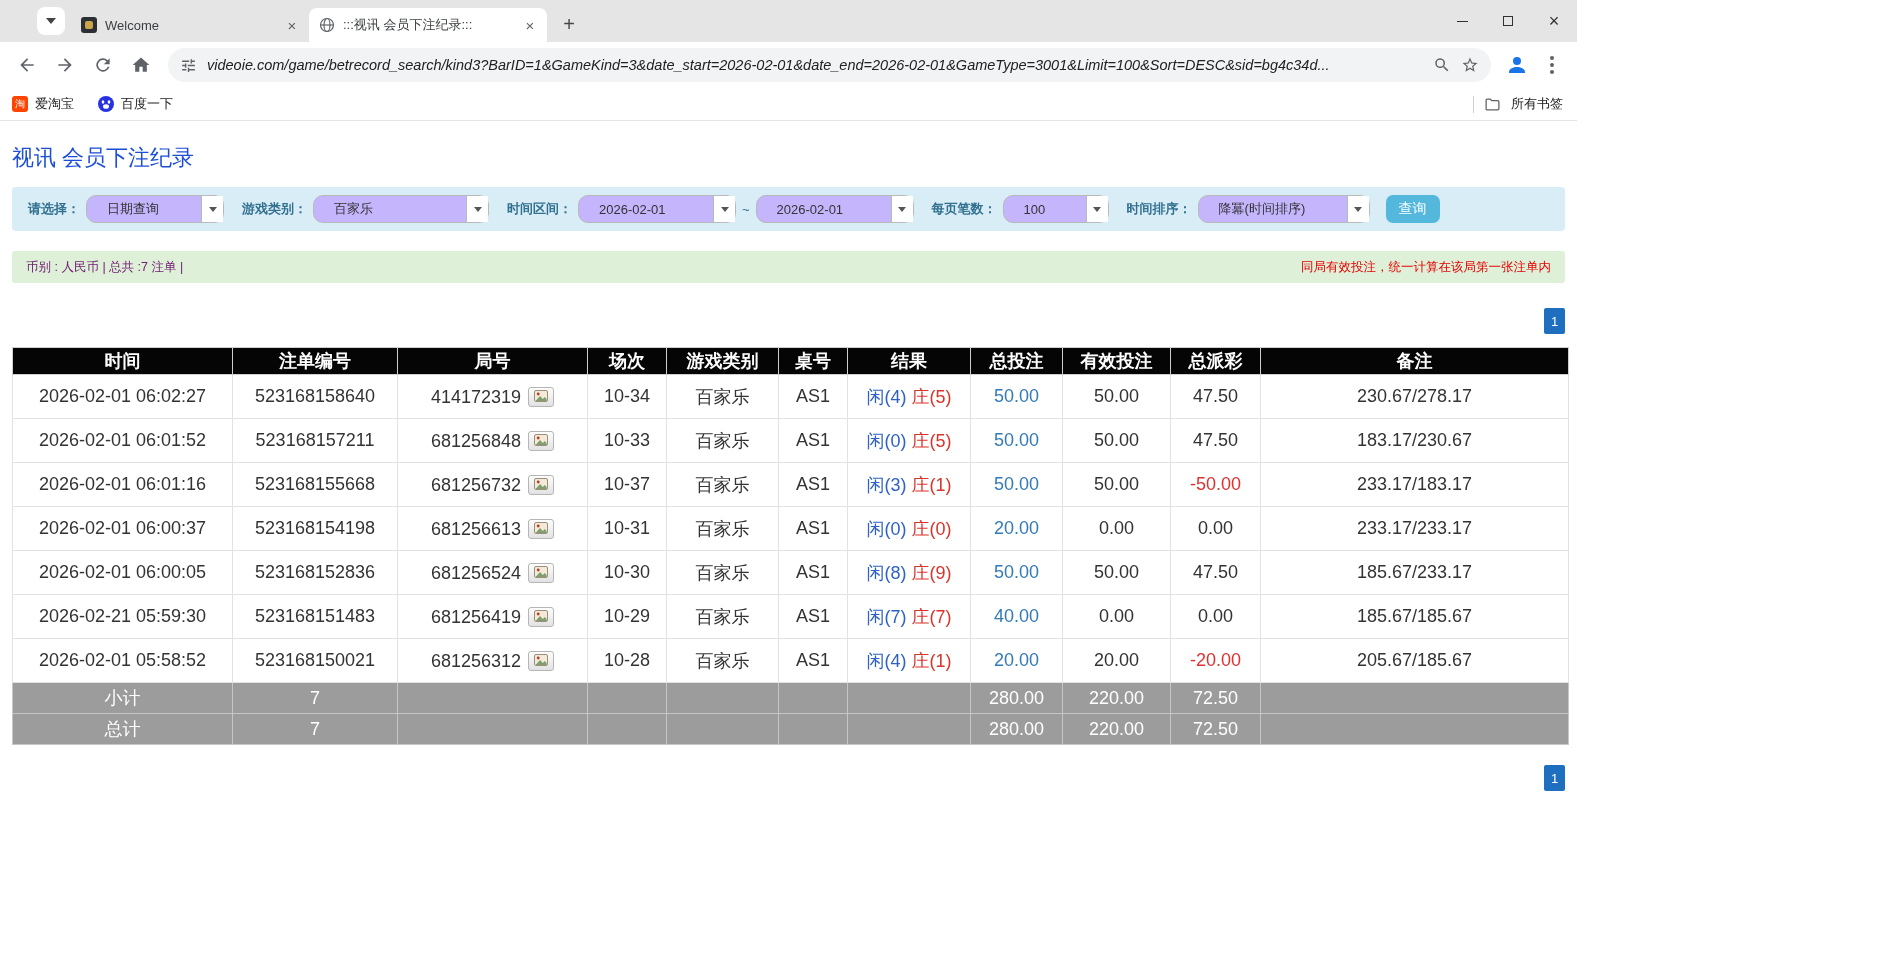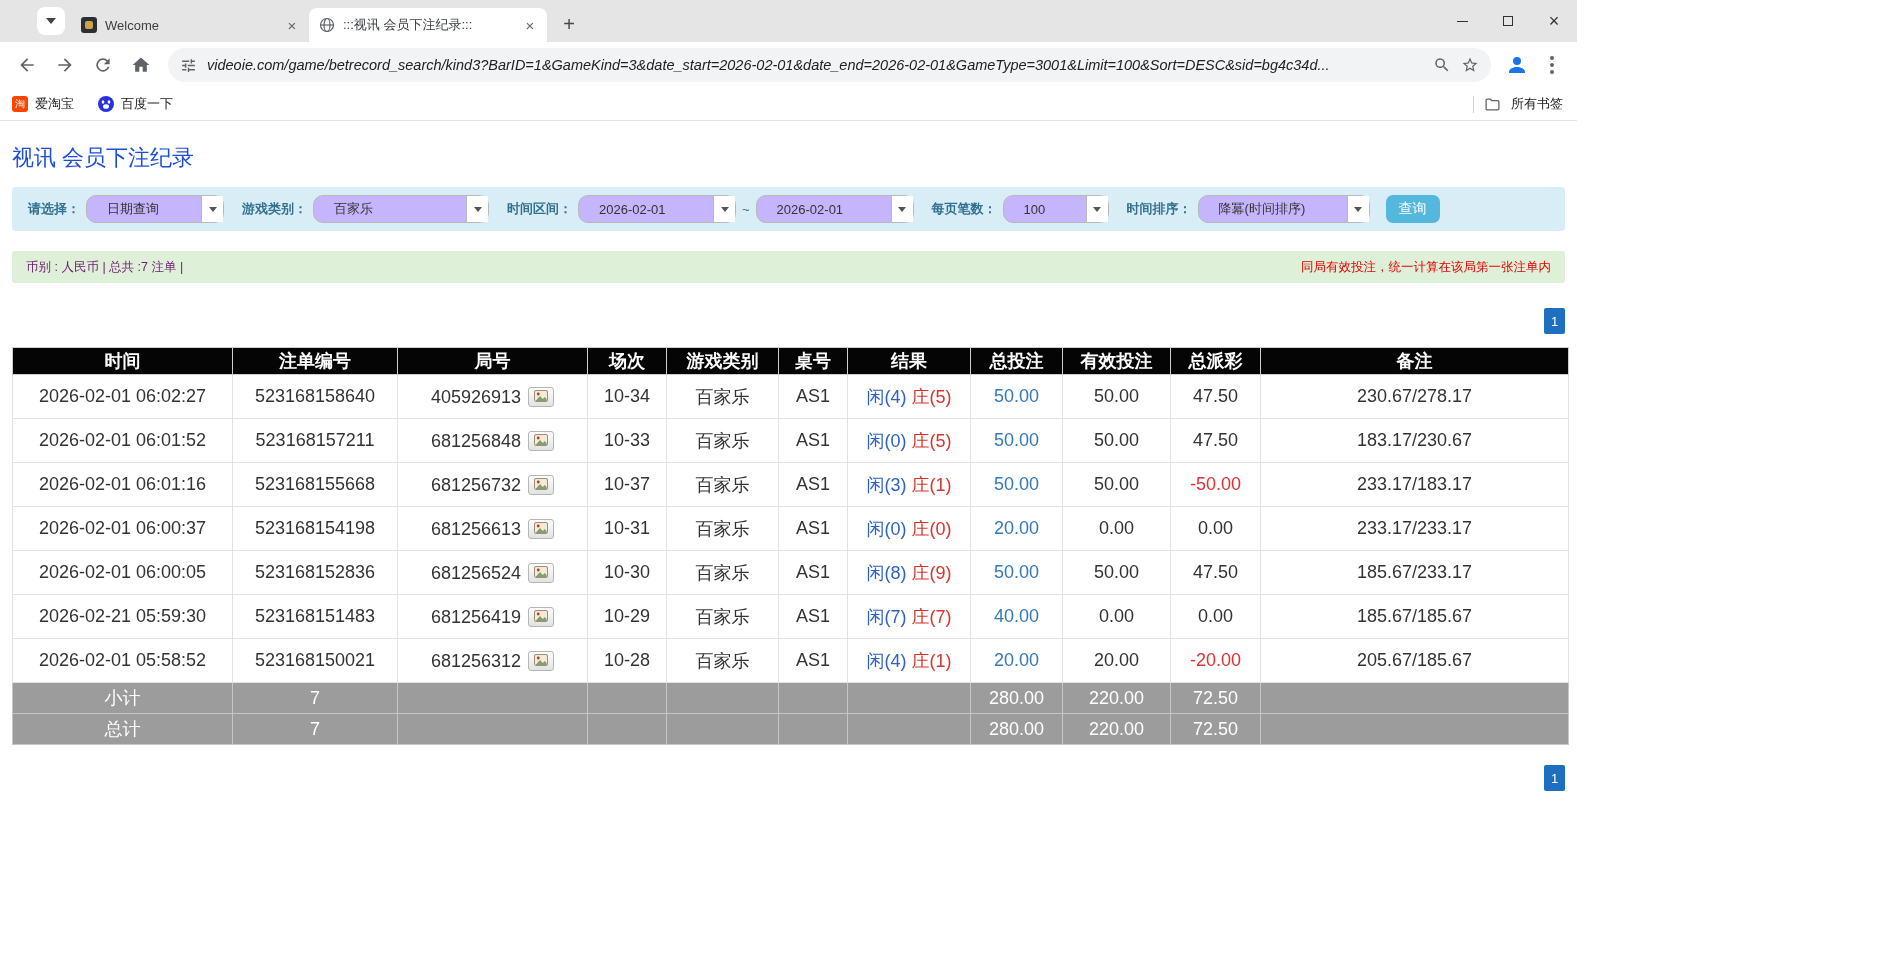--- a/index.html
+++ b/index.html
@@ -277,21 +277,21 @@
             <th>总投注</th>
             <th>有效投注</th>
             <th>总派彩</th>
             <th>备注</th>
           </tr>
         </thead>
       <tbody>
           <tr>
             <td>2026-02-01 06:02:27</td>
             <td>523168158640</td>
-            <td><span class="round-no">405926913</span><span class="round-btn">
+            <td><span class="round-no">414172319</span><span class="round-btn">
                 <span><svg width="14" height="12" viewBox="0 0 14 12">
                     <rect x="0.5" y="0.5" width="13" height="11" rx="1.5" fill="#f3ead8" stroke="#9a8f7a"></rect>
                     <circle cx="4.2" cy="4" r="1.4" fill="#c0392b"></circle>
                     <path d="M2 10.5 L6 6 L8.8 9 L10.8 7 L12.5 9 V11 H2 Z" fill="#7f9f6f"></path>
                   </svg></span>
               </span></td>
             <td>10-34</td>
             <td>百家乐</td>
             <td>AS1</td>
             <td><span class="res-p">闲(4)</span> <span class="res-b">庄(5)</span></td>

